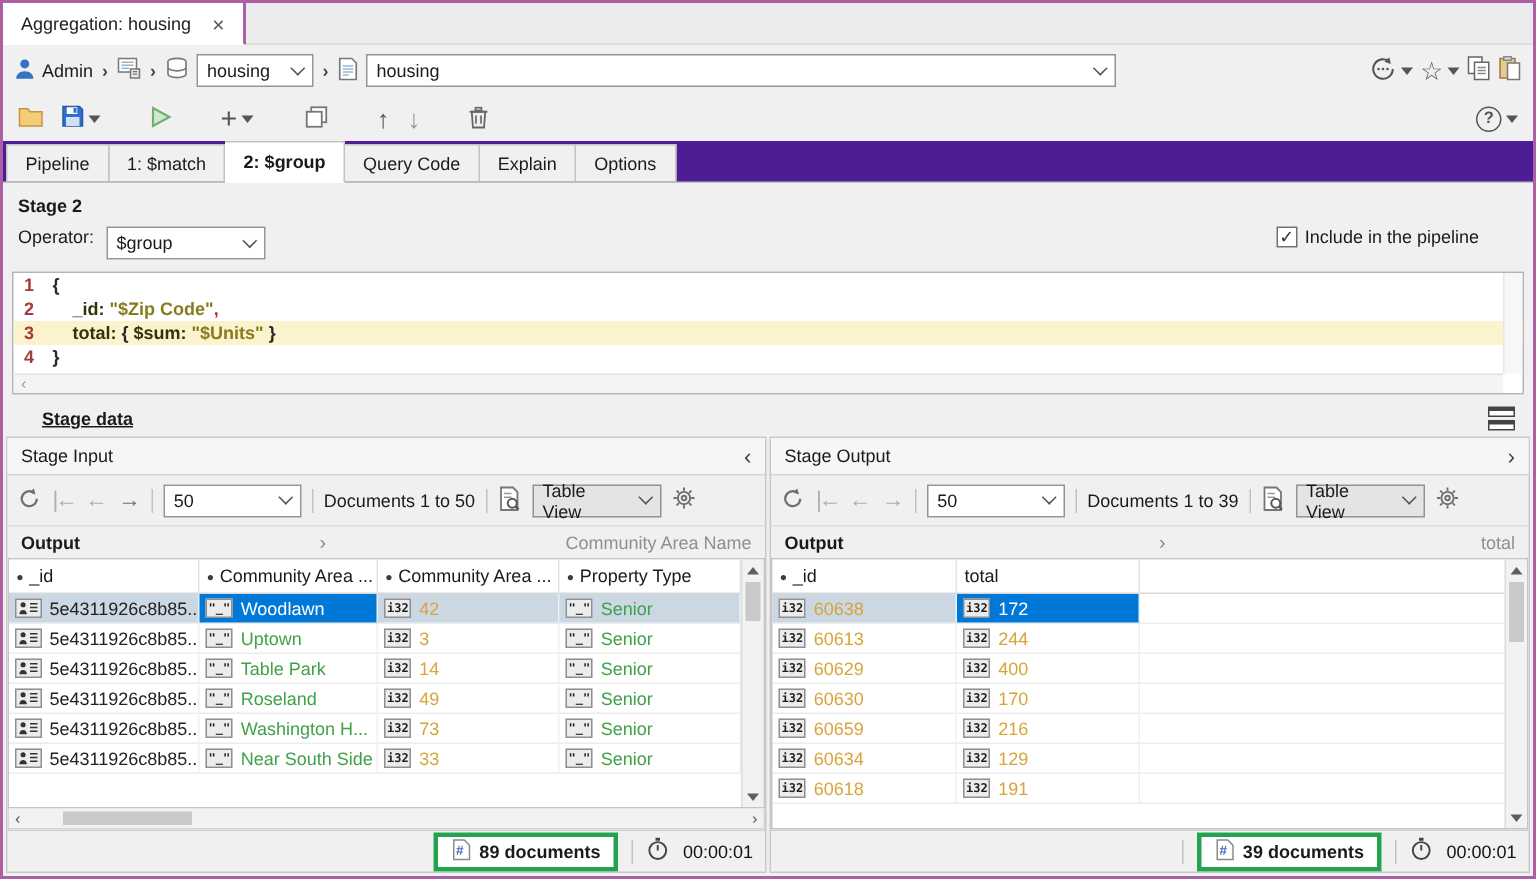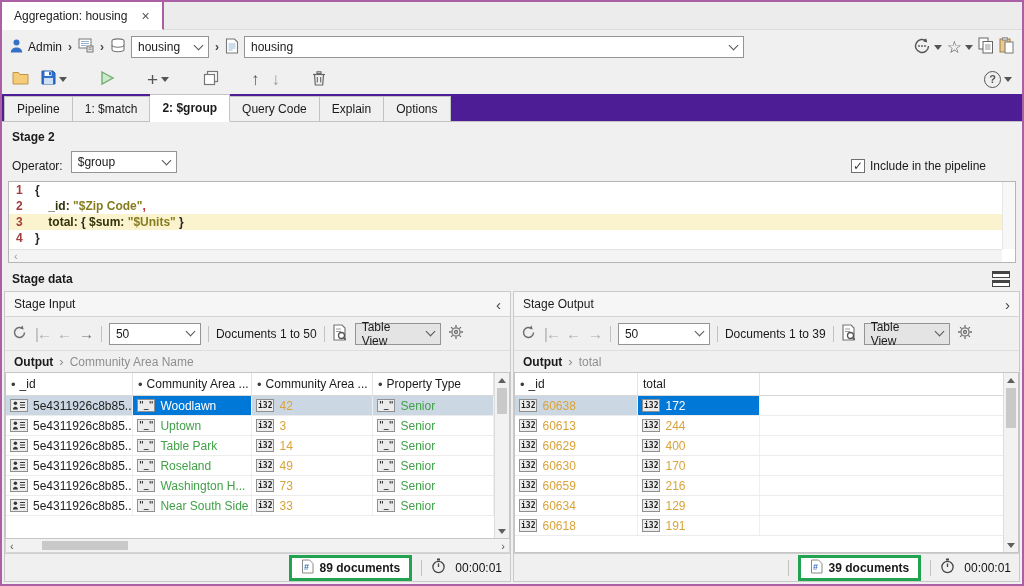--- a/index.html
+++ b/index.html
@@ -34,54 +34,54 @@
   .help-circle { width:17px; height:17px; border:1.4px solid #555; border-radius:50%;
                  display:flex; align-items:center; justify-content:center; font-size:11px; font-weight:bold; color:#555; }
   
   .ptabs { display:flex; align-items:flex-end; border-bottom:1px solid #c3c3c3; background:#4c1d95; padding-left:2px; flex:0 0 auto; height:28px;}
   .ptab { height:25px; display:flex; align-items:center; padding:0 12px; background:#f0f0f0;
           border:1px solid #c3c3c3; border-left:none; border-bottom:none; cursor:pointer; }
   .ptab:first-child { border-left:1px solid #c3c3c3; }
   .ptab.active { background:#fff; font-weight:bold; height:28px; margin-bottom:-1px; border-bottom:1px solid #fff; }
   
   .stage-head { padding:8px 10px 0 10px; font-weight:bold; flex:0 0 auto; }
-  .op-row { display:flex; align-items:flex-end; padding:7px 10px 6px 10px; gap:8px; flex:0 0 auto; }
+  .op-row { display:flex; align-items:flex-start; padding:7px 10px 6px 10px; gap:8px; flex:0 0 auto; }
   .checkbox-wrap { margin-left:auto; margin-right:26px; display:flex; align-items:center; gap:5px; }
   .checkbox { width:14px; height:14px; border:1px solid #707070; background:#fff;
               display:flex; align-items:center; justify-content:center; font-size:12px; color:#333; }
   
   .editor { margin:2px 6px 0 6px; border:1px solid #b5b5b5; background:#fff; height:82px; position:relative;
             font-family:"DejaVu Sans Mono","Liberation Mono",monospace; font-size:12px; line-height:16px; overflow:hidden; flex:0 0 auto;}
   .code-line { display:flex; height:16px; }
   .code-line.current { background:#fbf3cd; }
   .lnum { width:26px; padding-left:7px; color:#a33c3c; font-weight:bold; flex:0 0 auto; }
   .lcode { white-space:pre; font-weight:bold; }
   .tk-plain { color:#262626; }
   .tk-key { color:#33330a; }
   .tk-string { color:#857c1e; }
   .tk-comma { color:#c03030; }
   .editor-hscroll { position:absolute; left:0; right:13px; bottom:0; height:13px; background:#f4f4f4;
                     border-top:1px solid #e3e3e3; display:flex; align-items:center; padding-left:5px; color:#9a9a9a; font-size:11px;}
   .editor-vscroll { position:absolute; top:0; right:0; bottom:13px; width:13px; background:#f7f7f7; border-left:1px solid #e6e6e6; }
   
-  .stagedata-bar { display:flex; align-items:center; justify-content:space-between; padding:8px 12px 4px 10px; flex:0 0 auto; }
+  .stagedata-bar { display:flex; align-items:center; justify-content:space-between; padding:8px 12px 4px 26px; flex:0 0 auto;text-decoration:underline; }
   .stagedata-bar .label { font-weight:bold; }
   .split-icon { display:flex; flex-direction:column; gap:2px; cursor:pointer; }
   .split-icon div { width:18px; height:7px; border:1px solid #444; border-top:3.5px solid #444; background:#fff; }
   
   .panels { flex:1; min-height:0; display:flex; gap:2px; padding:0 2px 2px 2px; }
   .panel { flex:1; display:flex; flex-direction:column; min-width:0; border:1px solid #c9c9c9; background:#f0f0f0; }
   .panel-header { height:25px; background:#f6f6f6; border-bottom:1px solid #d3d3d3;
                   display:flex; align-items:center; justify-content:space-between; padding:0 9px; flex:0 0 auto;}
   .panel-chevron { font-size:15px; color:#444; cursor:pointer; line-height:1; }
   .panel-toolbar { height:33px; display:flex; align-items:center; gap:7px; padding:0 6px; flex:0 0 auto; }
   .pg-arrow { font-size:15px; line-height:1; }
   .pg-dim { color:#adadad; } .pg-dark { color:#6f6f6f; }
   .vsep { width:1px; height:16px; background:#c2c2c2; }
-  .panel-crumb { height:22px; display:flex; align-items:center; gap:6px; padding:0 9px; border-top:1px solid #dedede; flex:0 0 auto;}
+  .panel-crumb { height:22px; display:flex; align-items:center; gap:6px; padding:0 9px; border-top:1px solid #dedede; flex:0 0 auto;justify-content:space-between;}
   .panel-crumb .root { font-weight:bold; }
   .panel-crumb .gt { color:#8a8a8a; font-size:13px; }
   .panel-crumb .path { color:#8f8f8f; }
   .tablewrap { flex:1; min-height:0; background:#fff; border:1px solid #c5c5c5; position:relative; overflow:hidden; }
   .tbl { position:absolute; inset:0 15px 0 0; overflow:hidden; }
   .thead { display:flex; height:23px; border-bottom:1px solid #d8d8d8; background:#fff; }
   .th { display:flex; align-items:center; gap:4px; padding:0 5px; border-right:1px solid #e4e4e4; overflow:hidden; white-space:nowrap; flex:0 0 auto;}
   .bullet { color:#3c3c3c; font-size:13px; }
   .tr { display:flex; height:20px; border-bottom:1px solid #ececec; }
   .td { display:flex; align-items:center; gap:5px; padding:0 4px; border-right:1px solid #efefef; overflow:hidden; white-space:nowrap; flex:0 0 auto;}

